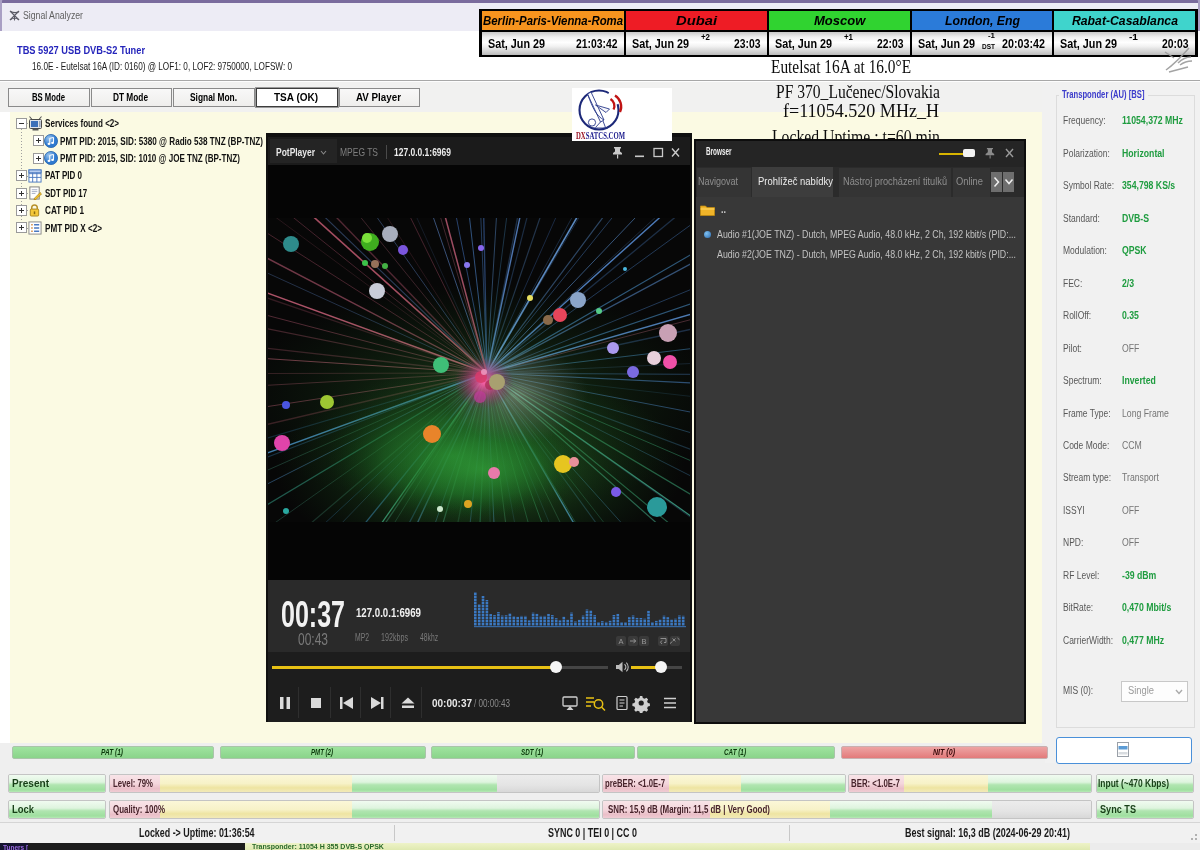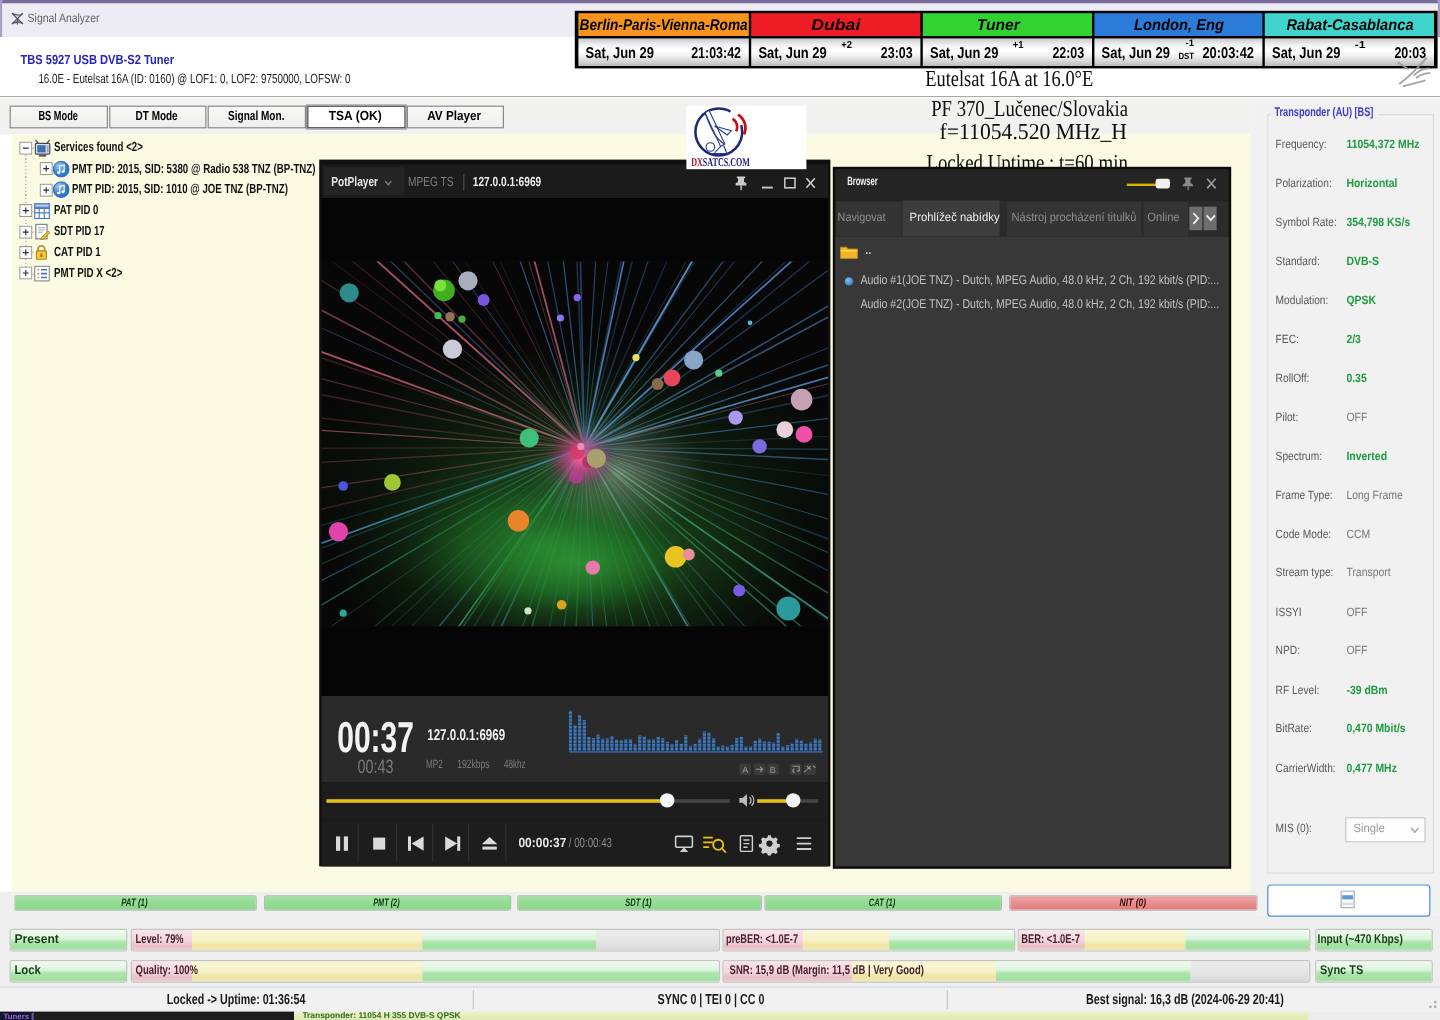--- a/index.html
+++ b/index.html
@@ -36,21 +36,21 @@
 <div class="abs" style="left:482px;top:32px;width:142px;height:23px;background:linear-gradient(180deg,#c8c8c8 0%,#efefef 22%,#ffffff 45%,#f2f2f2 62%,#c9c9c9 92%,#b9b9b9 100%);"></div>
 <div class="abs" style="left:488.0px;top:36.0px;font-size:13px;color:#000;white-space:nowrap;font-weight:bold;transform:scaleX(0.830);transform-origin:0 50%;">Sat, Jun 29</div>
 <div class="abs" style="left:575.5px;top:36.0px;font-size:13px;color:#000;white-space:nowrap;font-weight:bold;transform:scaleX(0.798);transform-origin:0 50%;">21:03:42</div>
 <div class="abs" style="left:626px;top:11px;width:141px;height:19px;background:#ee1c25;"></div>
 <div class="abs" style="left:676.0px;top:13.0px;font-size:13px;color:#000;white-space:nowrap;font-weight:bold;font-style:italic;transform:scaleX(1.135);transform-origin:0 50%;">Dubai</div>
 <div class="abs" style="left:626px;top:32px;width:141px;height:23px;background:linear-gradient(180deg,#c8c8c8 0%,#efefef 22%,#ffffff 45%,#f2f2f2 62%,#c9c9c9 92%,#b9b9b9 100%);"></div>
 <div class="abs" style="left:632.0px;top:36.0px;font-size:13px;color:#000;white-space:nowrap;font-weight:bold;transform:scaleX(0.830);transform-origin:0 50%;">Sat, Jun 29</div>
 <div class="abs" style="left:733.5px;top:36.0px;font-size:13px;color:#000;white-space:nowrap;font-weight:bold;transform:scaleX(0.797);transform-origin:0 50%;">23:03</div>
 <div class="abs" style="left:701.0px;top:32.1px;font-size:8.5px;color:#000;white-space:nowrap;font-weight:bold;transform:scaleX(0.929);transform-origin:0 50%;">+2</div>
 <div class="abs" style="left:769px;top:11px;width:141px;height:19px;background:#30d330;"></div>
-<div class="abs" style="left:814.0px;top:13.0px;font-size:13px;color:#000;white-space:nowrap;font-weight:bold;font-style:italic;">Tuner</div>
+<div class="abs" style="left:814.0px;top:13.0px;font-size:13px;color:#000;white-space:nowrap;font-weight:bold;font-style:italic;">Moscow</div>
 <div class="abs" style="left:769px;top:32px;width:141px;height:23px;background:linear-gradient(180deg,#c8c8c8 0%,#efefef 22%,#ffffff 45%,#f2f2f2 62%,#c9c9c9 92%,#b9b9b9 100%);"></div>
 <div class="abs" style="left:775.0px;top:36.0px;font-size:13px;color:#000;white-space:nowrap;font-weight:bold;transform:scaleX(0.830);transform-origin:0 50%;">Sat, Jun 29</div>
 <div class="abs" style="left:876.5px;top:36.0px;font-size:13px;color:#000;white-space:nowrap;font-weight:bold;transform:scaleX(0.797);transform-origin:0 50%;">22:03</div>
 <div class="abs" style="left:844.0px;top:32.1px;font-size:8.5px;color:#000;white-space:nowrap;font-weight:bold;transform:scaleX(0.929);transform-origin:0 50%;">+1</div>
 <div class="abs" style="left:912px;top:11px;width:140px;height:19px;background:#2b7bd9;"></div>
 <div class="abs" style="left:944.5px;top:13.0px;font-size:13px;color:#000;white-space:nowrap;font-weight:bold;font-style:italic;transform:scaleX(0.944);transform-origin:0 50%;">London, Eng</div>
 <div class="abs" style="left:912px;top:32px;width:140px;height:23px;background:linear-gradient(180deg,#c8c8c8 0%,#efefef 22%,#ffffff 45%,#f2f2f2 62%,#c9c9c9 92%,#b9b9b9 100%);"></div>
 <div class="abs" style="left:918.0px;top:36.0px;font-size:13px;color:#000;white-space:nowrap;font-weight:bold;transform:scaleX(0.830);transform-origin:0 50%;">Sat, Jun 29</div>
 <div class="abs" style="left:1002.0px;top:36.0px;font-size:13px;color:#000;white-space:nowrap;font-weight:bold;transform:scaleX(0.826);transform-origin:0 50%;">20:03:42</div>
 <div class="abs" style="left:982.0px;top:41.7px;font-size:7.5px;color:#000;white-space:nowrap;font-weight:bold;transform:scaleX(0.867);transform-origin:0 50%;">DST</div>

